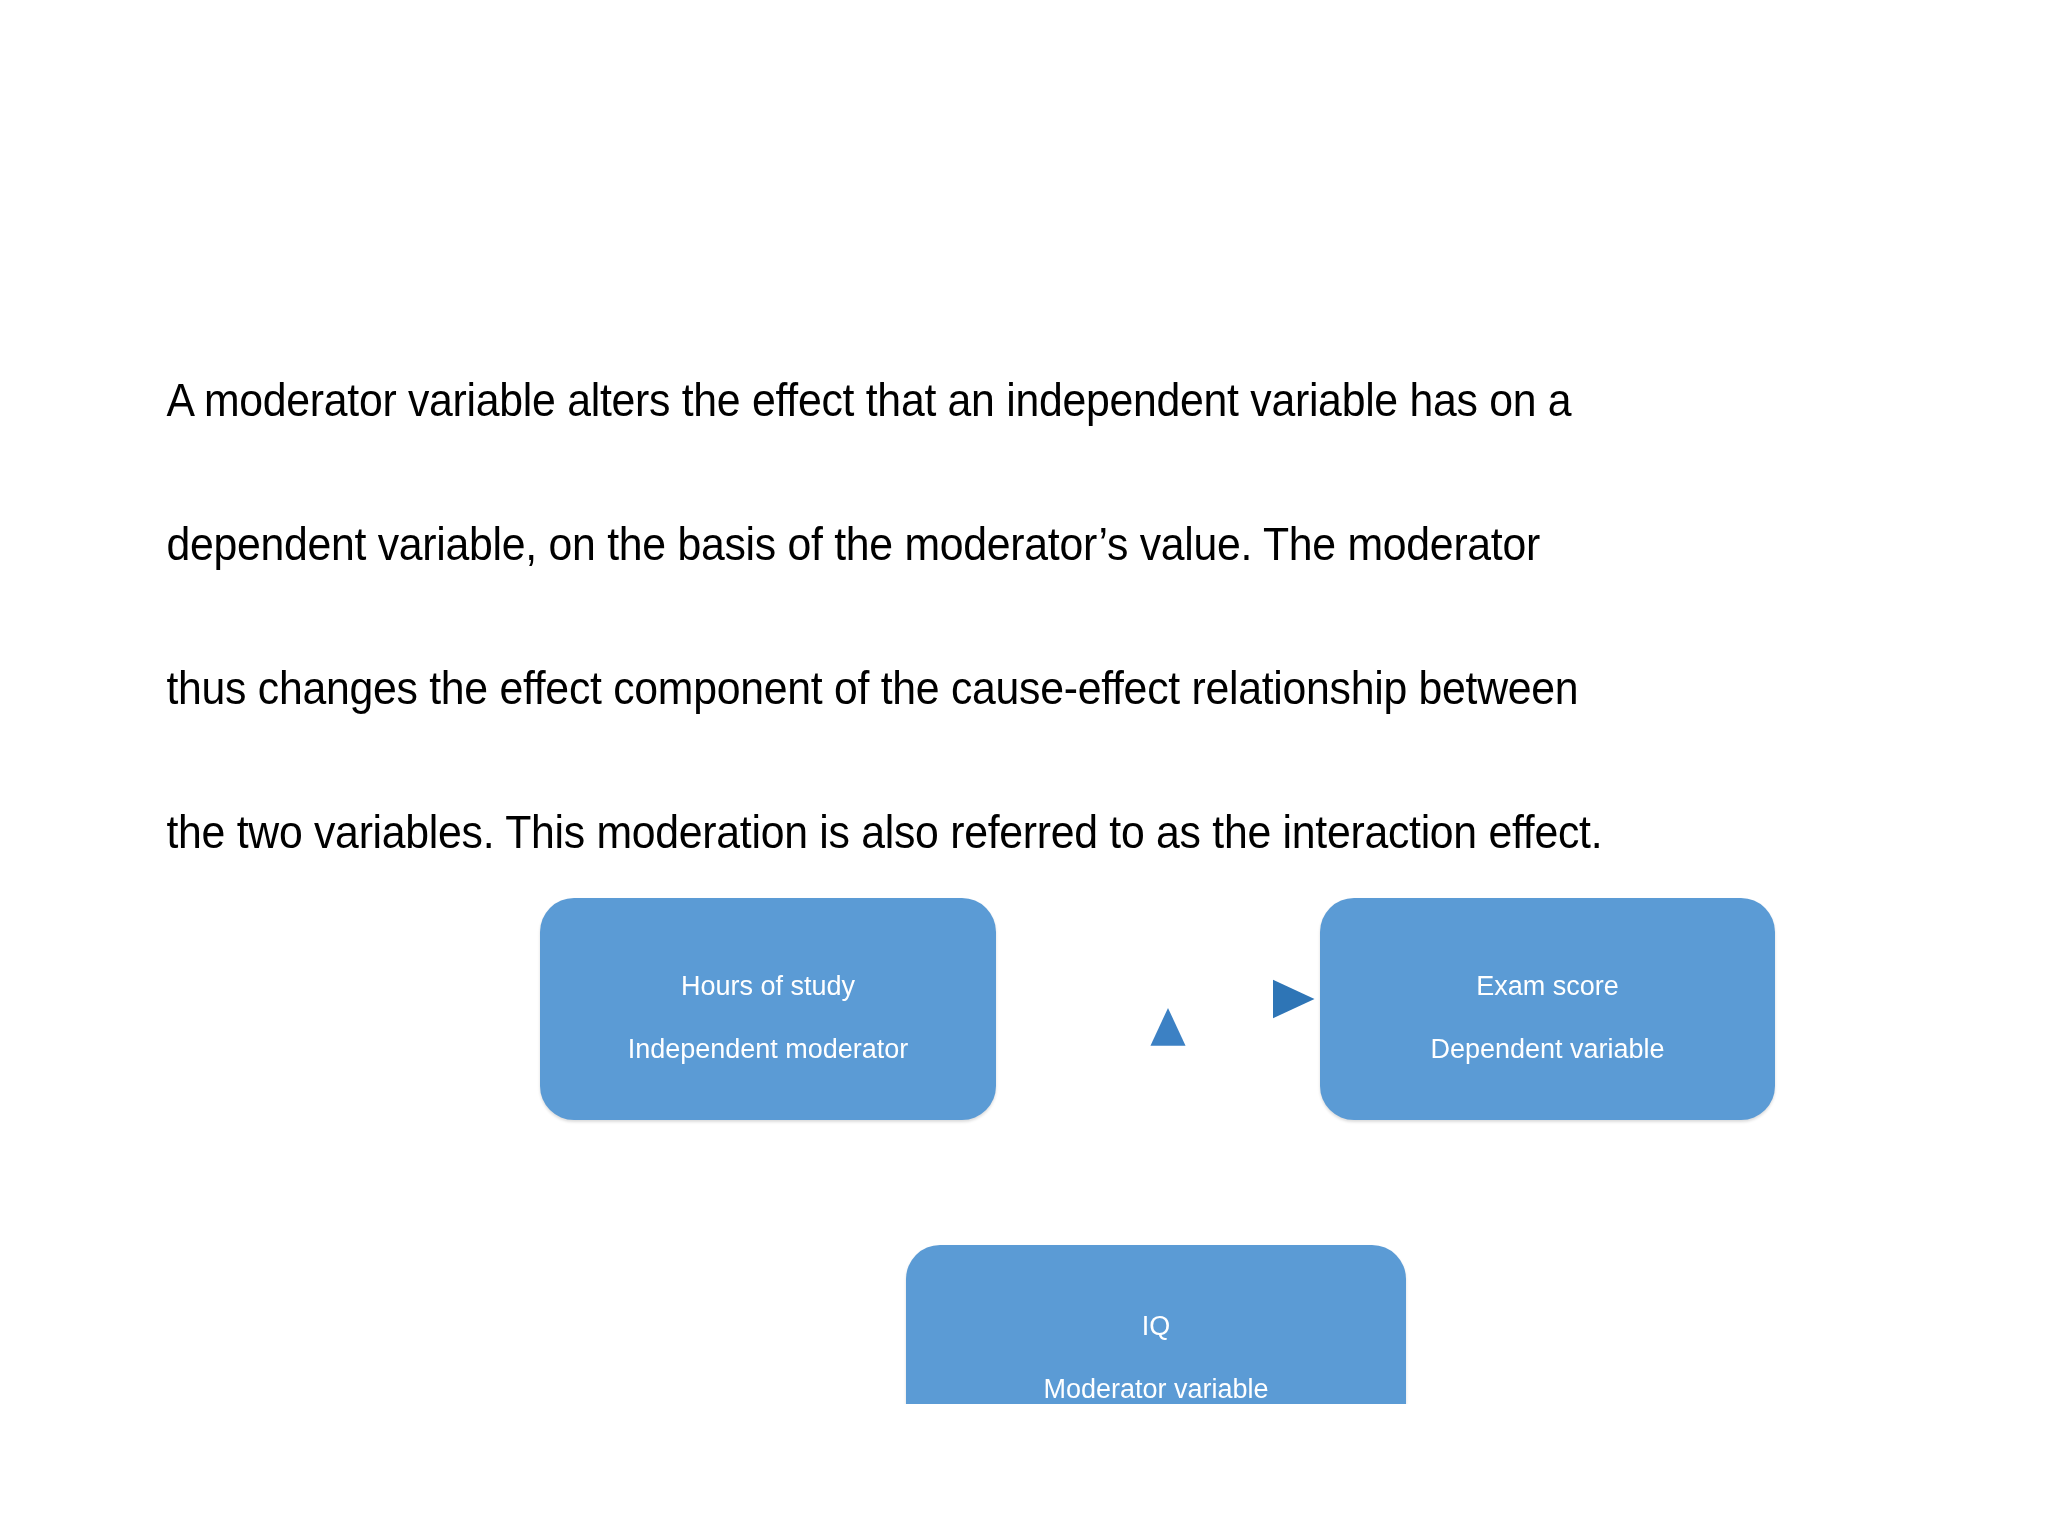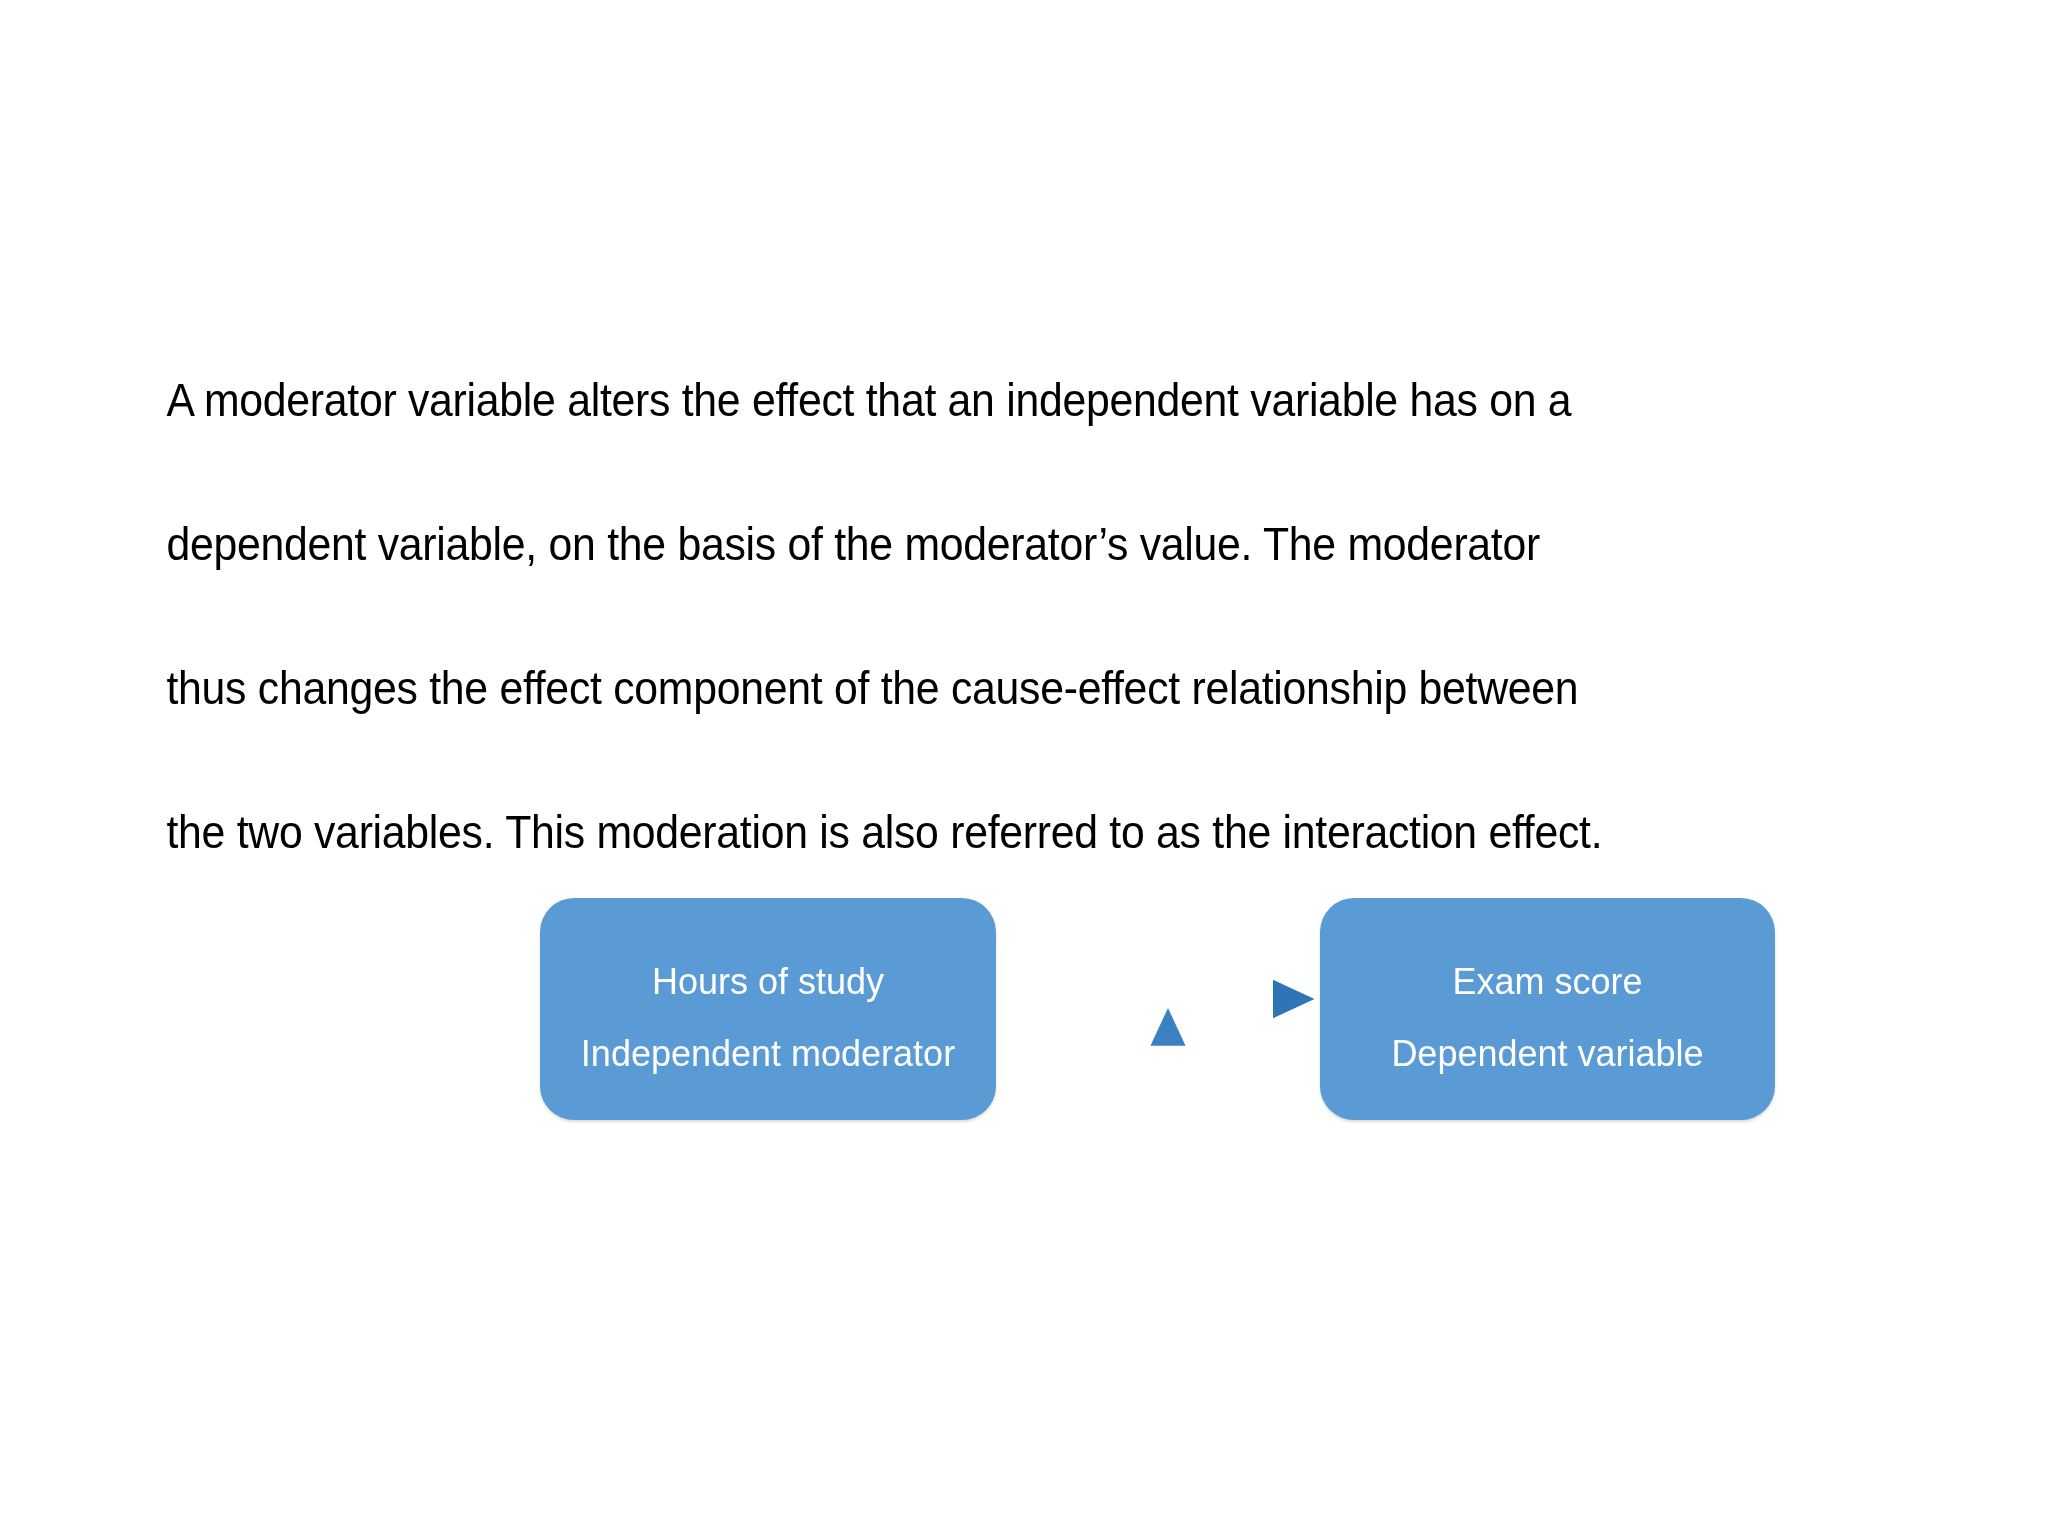--- a/index.html
+++ b/index.html
@@ -48,21 +48,21 @@
     position: absolute;
     background: #5B9BD5;
     border-radius: 34px;
     box-sizing: border-box;
     display: flex;
     flex-direction: column;
     align-items: center;
     justify-content: center;
     color: #ffffff;
     font-family: "Liberation Sans", sans-serif;
-    font-size: 36px;
+    font-size: 27px;
     line-height: 1;
     text-align: center;
     box-shadow: 0 2px 3px rgba(0,0,0,0.14);
   }
   .node .line1 {
     margin-bottom: 36px;
     white-space: nowrap;
   }
   .node .line2 {
     white-space: nowrap;
@@ -144,15 +144,19 @@
     <div class="node" id="node-independent">
       <div class="line1">Hours of study</div>
       <div class="line2">Independent moderator</div>
     </div>
 
     <div class="node" id="node-dependent">
       <div class="line1">Exam score</div>
       <div class="line2">Dependent variable</div>
     </div>
 
+    <div class="node" id="node-moderator">
+      <div class="line1">IQ</div>
+      <div class="line2">Moderator variable</div>
+    </div>
 
   </div>
 </div>
 
 </body></html>

